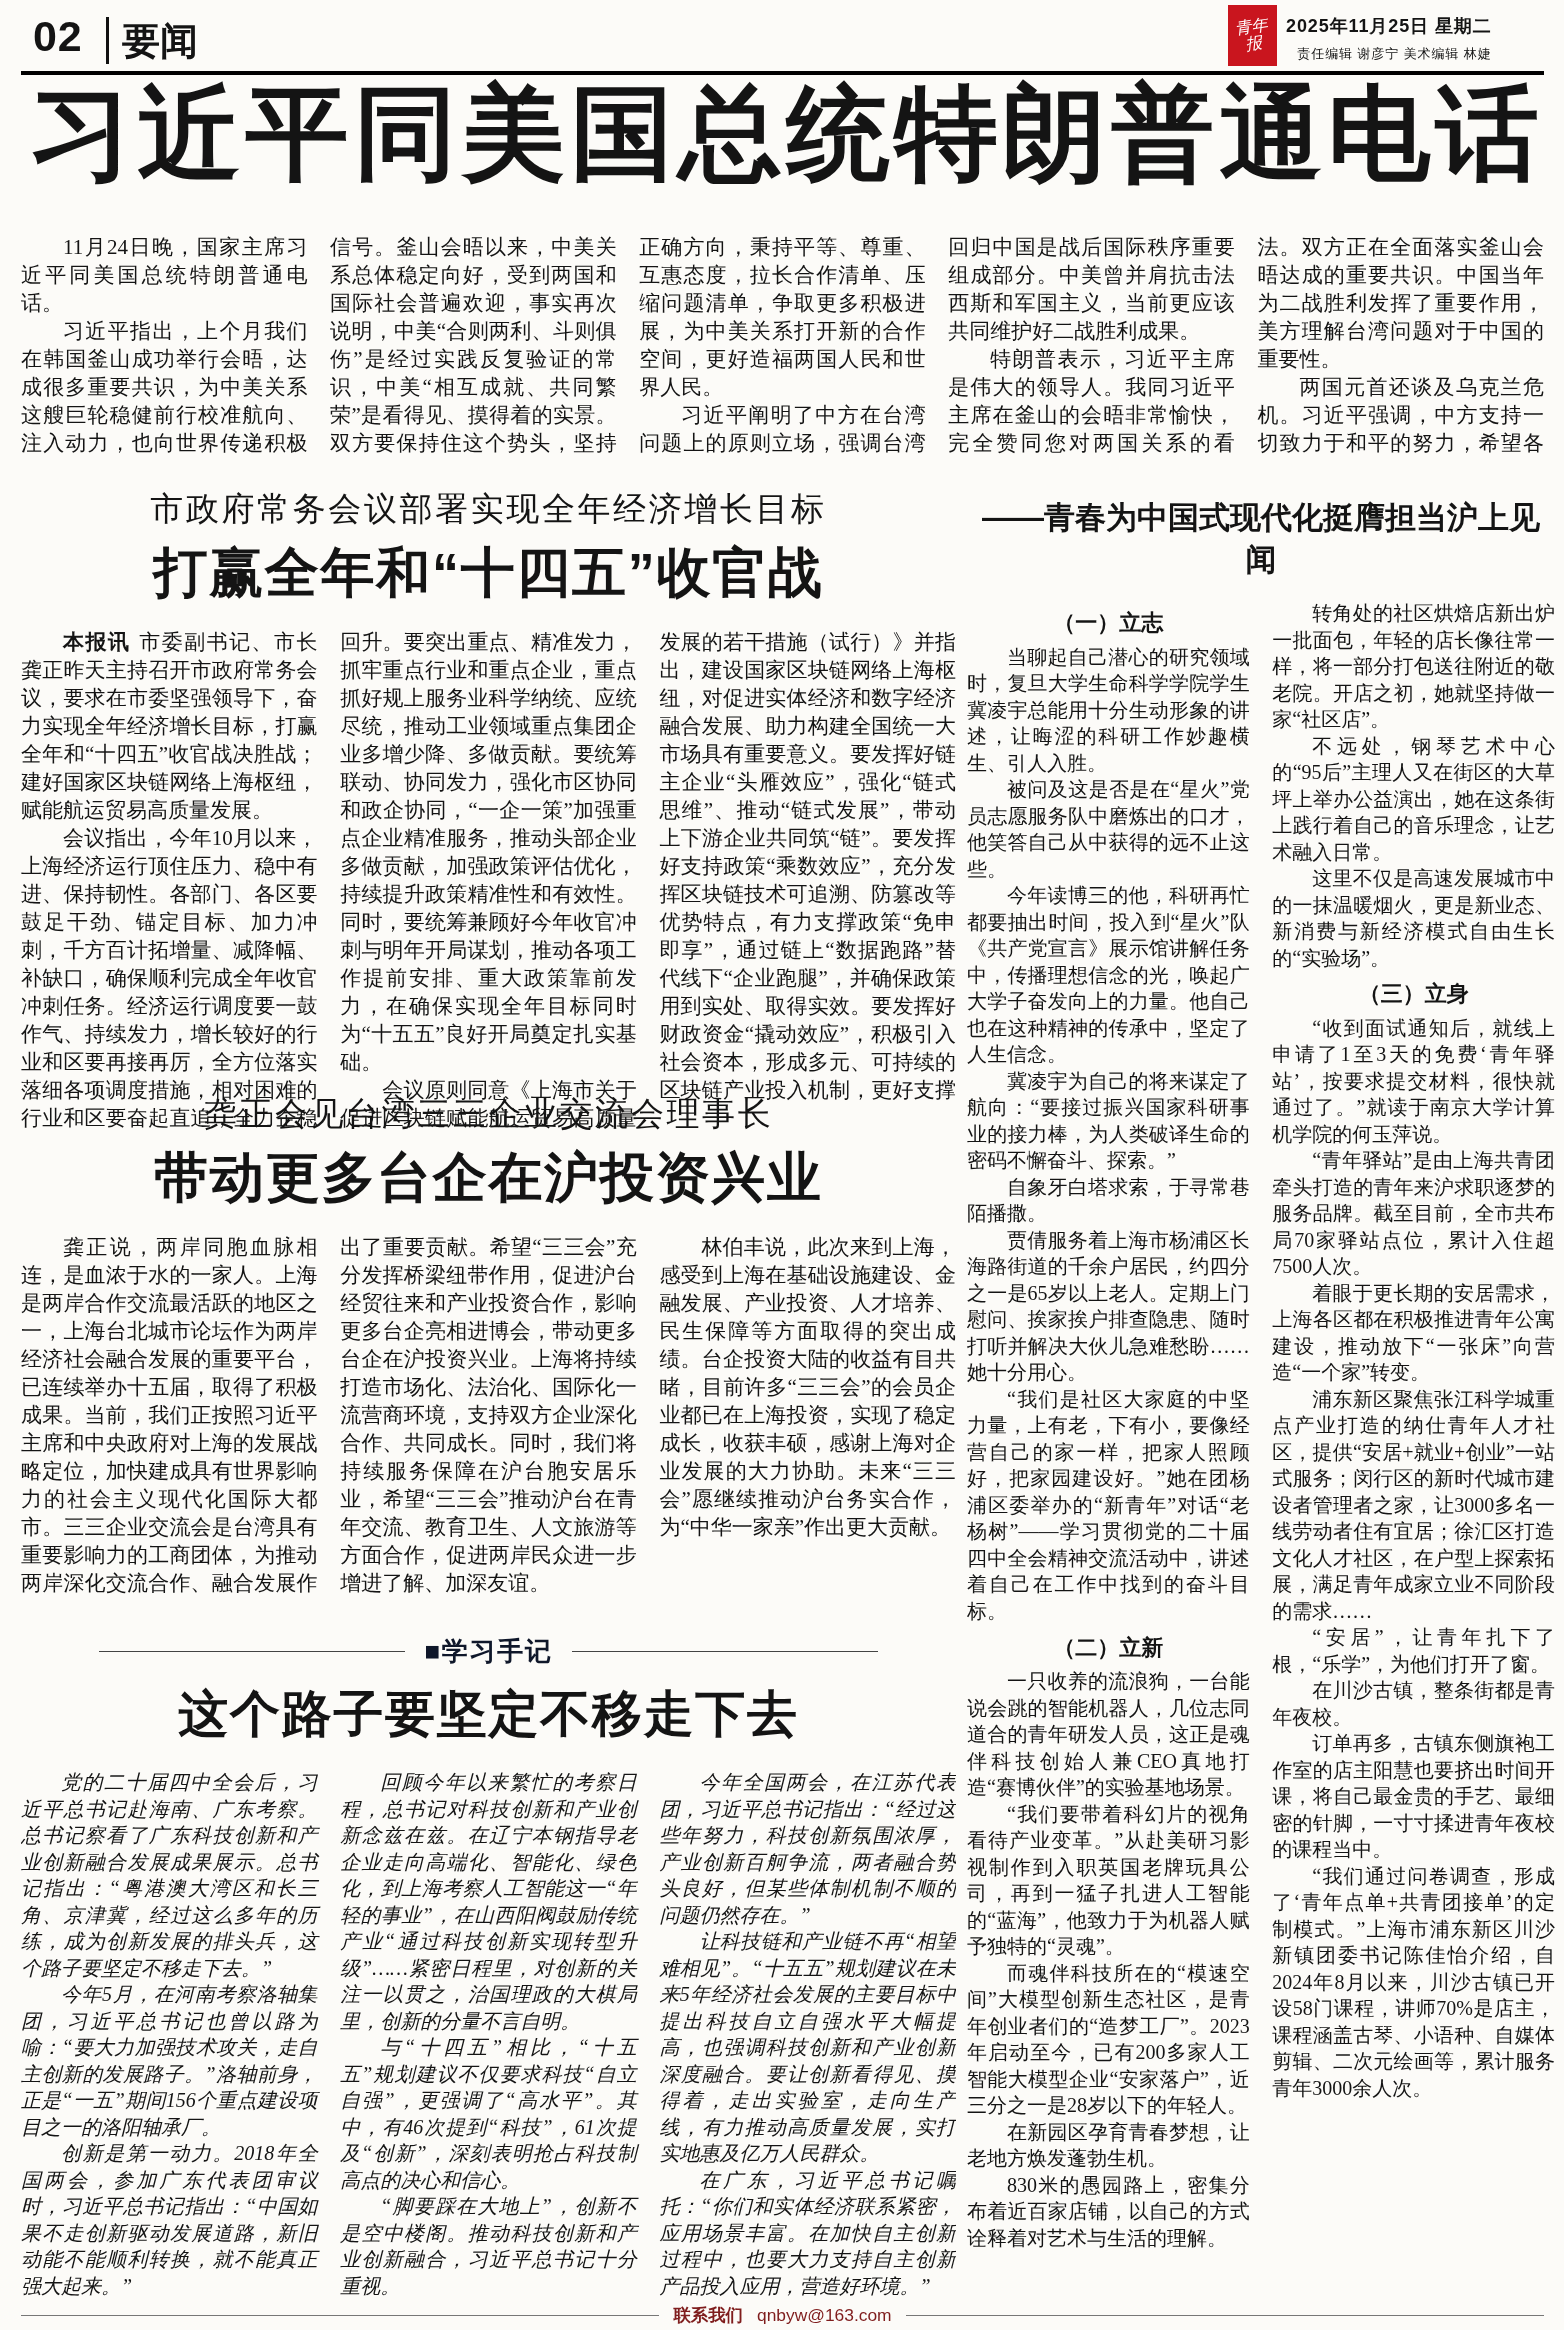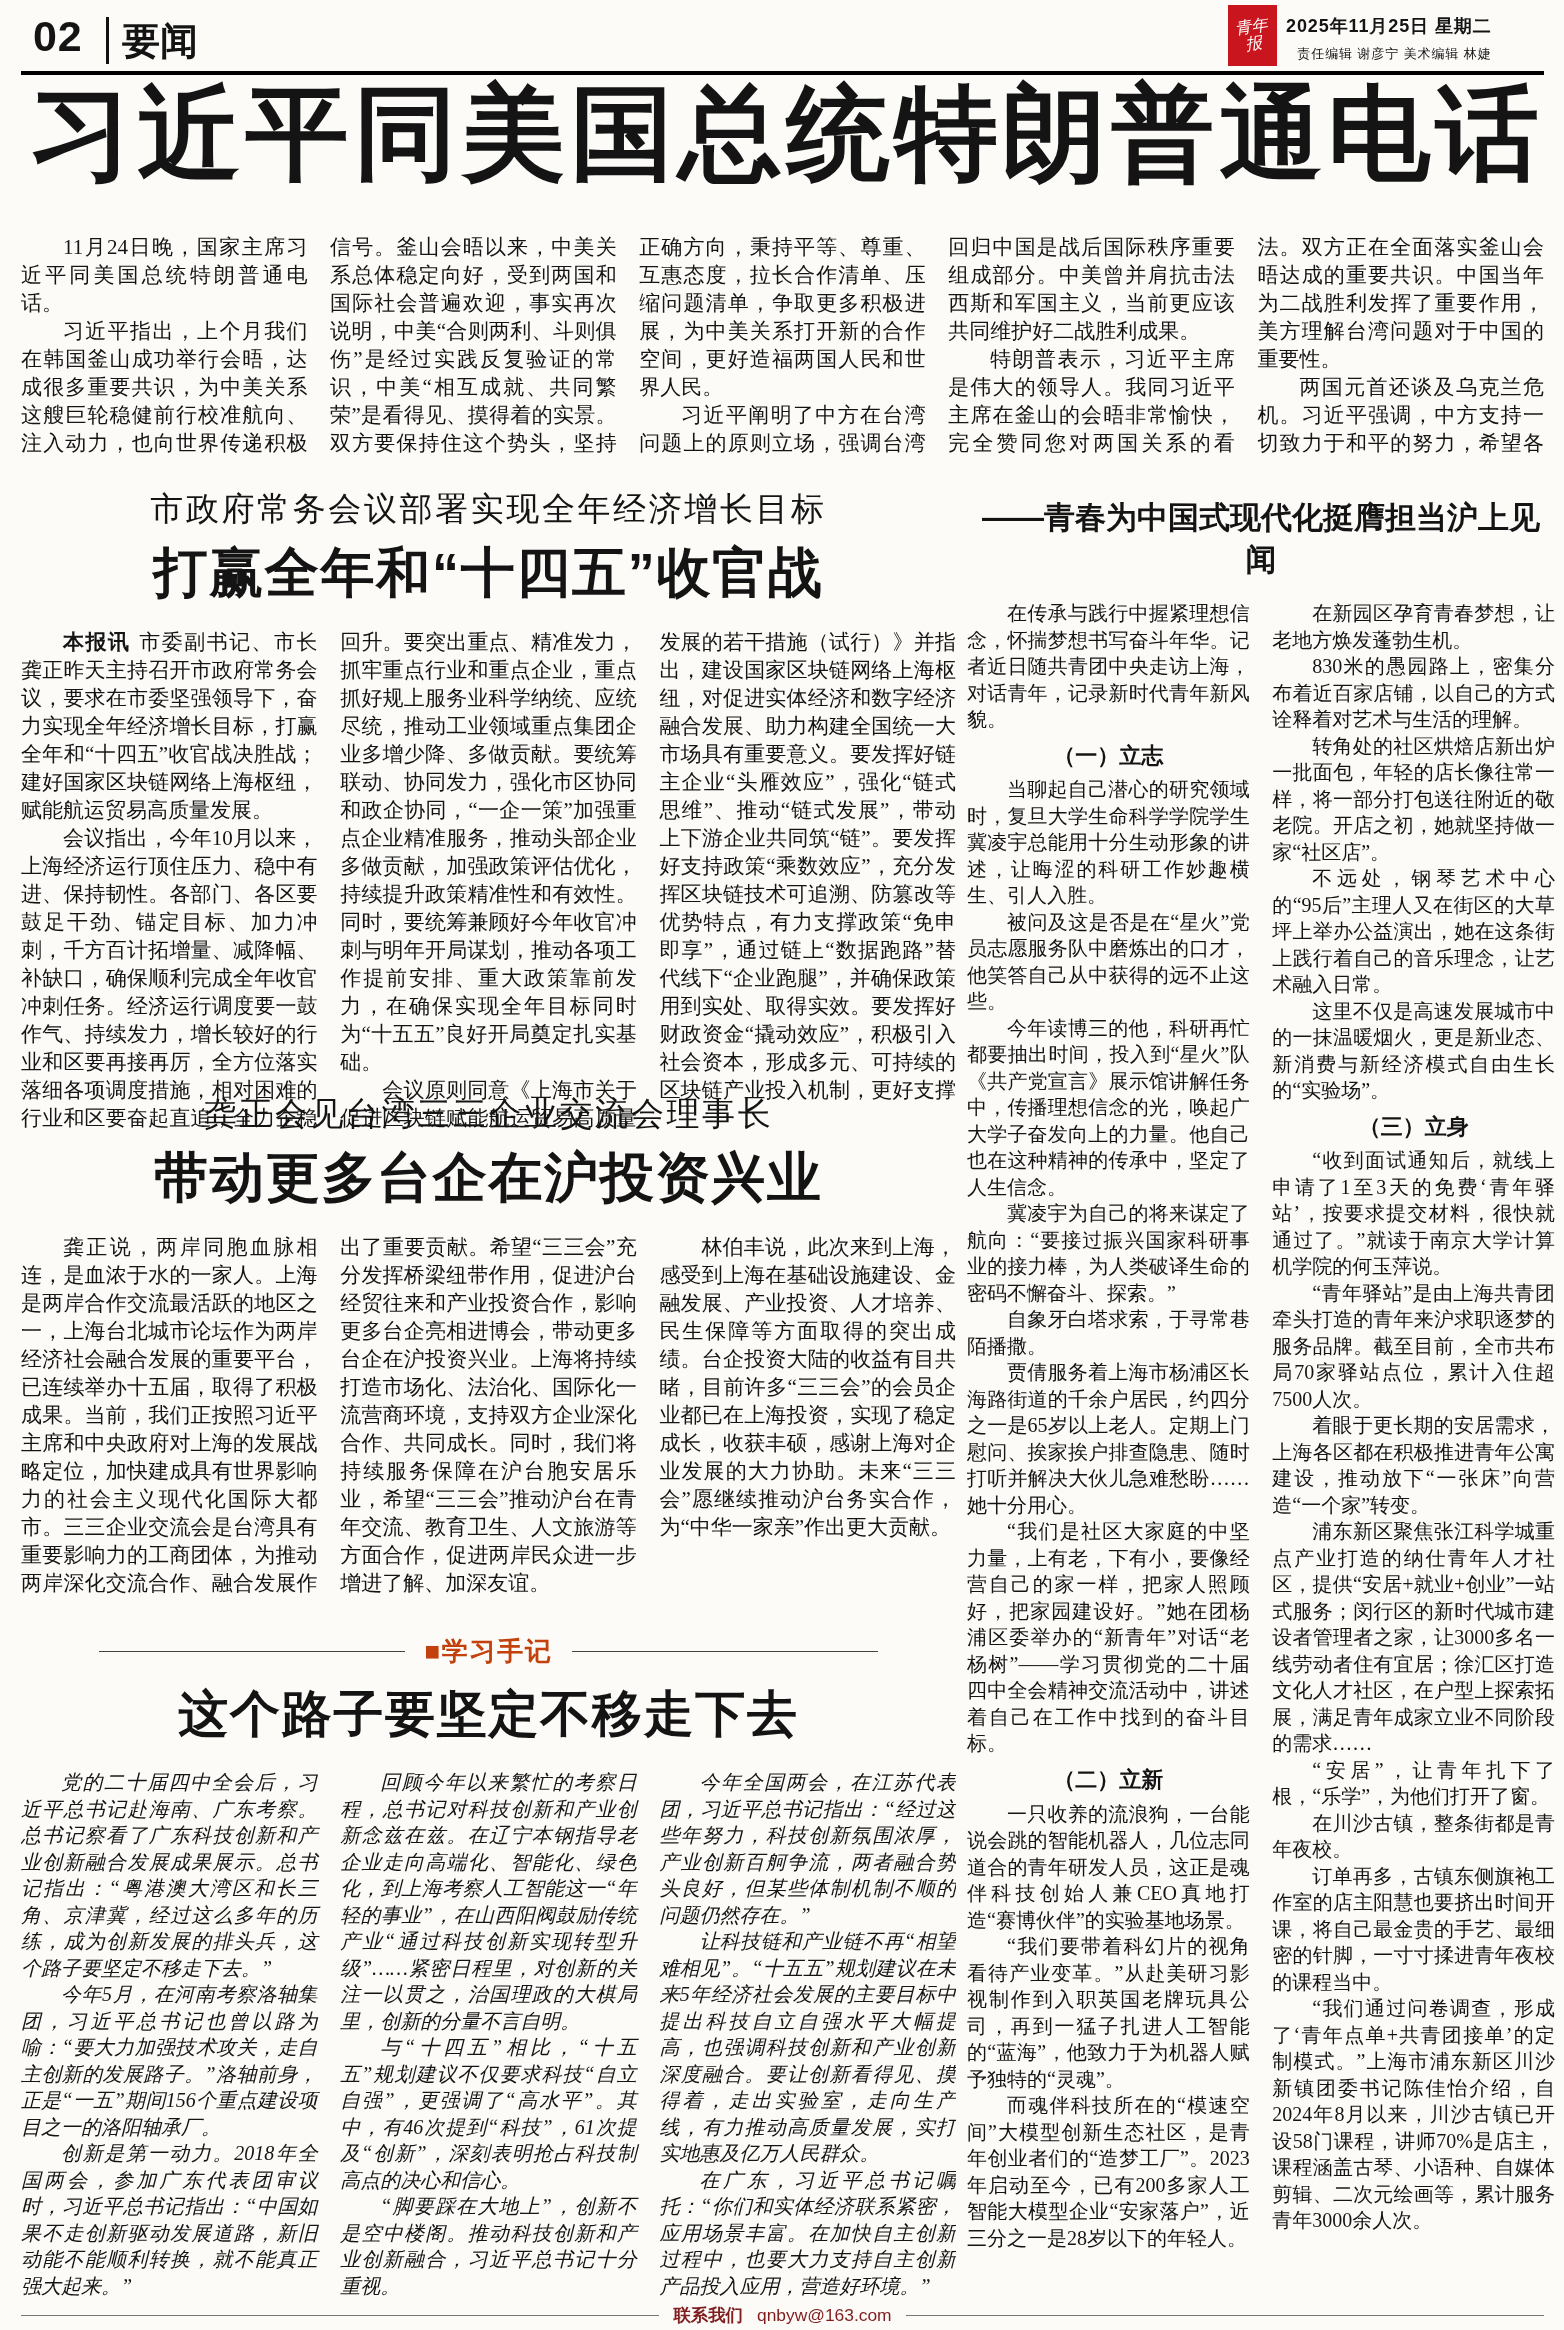--- a/index.html
+++ b/index.html
@@ -35,21 +35,21 @@
            letter-spacing:5.2px;white-space:nowrap;}
   .a1-body{position:absolute;left:21px;top:233px;width:1523px;height:245px;column-count:5;}
   .a2{position:absolute;left:21px;top:487px;width:935px;}
   .a2 .cols{height:509px;column-count:3;margin-top:17.4px;}
   .a3{position:absolute;left:21px;top:1092px;width:935px;}
   .a3 .cols{height:381px;column-count:3;margin-top:17.4px;}
   .xuexi{position:absolute;left:21px;top:1634px;width:935px;}
   .xuexi-tagrow{display:flex;align-items:center;margin:0 78px;}
   .xuexi-tagrow .line{flex:1;height:1.7px;background:#444;}
   .xuexi-tag{font-family:"Liberation Sans","DejaVu Sans",sans-serif;font-size:26px;font-weight:800;
-           color:#c2410c;margin:0 19px;letter-spacing:1.7px;}
+           color:#0f172a;margin:0 19px;letter-spacing:1.7px;}
   .xuexi .bighead{font-size:50px;margin-top:12px;}
   .xuexi .cols{height:532px;column-count:3;margin-top:21px;font-size:20px;line-height:26.5px;font-style:italic;}
   .youth{position:absolute;left:967px;top:485px;width:588px;}
   .youth-head{text-align:center;font-family:"Liberation Sans","DejaVu Sans",sans-serif;
            font-size:50px;font-weight:900;letter-spacing:3.5px;margin:0;}
   .youth-sub{text-align:center;font-family:"Liberation Sans","DejaVu Sans",sans-serif;
            font-size:31px;font-weight:700;margin:12px 0 0 0;}
   .youth .cols{height:1684px;column-count:2;margin-top:19px;font-size:20px;line-height:26.5px;}
   
   .footer{position:absolute;left:21px;top:2303px;width:1523px;display:flex;align-items:center;
@@ -119,21 +119,20 @@
         <p class="p">“脚要踩在大地上”，创新不是空中楼阁。推动科技创新和产业创新融合，习近平总书记十分重视。</p>
         <p class="p">今年全国两会，在江苏代表团，习近平总书记指出：“经过这些年努力，科技创新氛围浓厚，产业创新百舸争流，两者融合势头良好，但某些体制机制不顺的问题仍然存在。”</p>
         <p class="p">让科技链和产业链不再“相望难相见”。“十五五”规划建议在未来5年经济社会发展的主要目标中提出科技自立自强水平大幅提高，也强调科技创新和产业创新深度融合。要让创新看得见、摸得着，走出实验室，走向生产线，有力推动高质量发展，实打实地惠及亿万人民群众。</p>
         <p class="p">在广东，习近平总书记嘱托：“你们和实体经济联系紧密，应用场景丰富。在加快自主创新过程中，也要大力支持自主创新产品投入应用，营造好环境。”</p>
       </div>
   </div>
 
   <div class="youth">
     <p class="youth-sub">——青春为中国式现代化挺膺担当沪上见闻</p>
     <div class="cols">
-        <p class="p">在传承与践行中握紧理想信念，怀揣梦想书写奋斗年华。记者近日随共青团中央走访上海，对话青年，记录新时代青年新风貌。</p>
         <h4 class="h">（一）立志</h4>
         <p class="p">当聊起自己潜心的研究领域时，复旦大学生命科学学院学生冀凌宇总能用十分生动形象的讲述，让晦涩的科研工作妙趣横生、引人入胜。</p>
         <p class="p">被问及这是否是在“星火”党员志愿服务队中磨炼出的口才，他笑答自己从中获得的远不止这些。</p>
         <p class="p">今年读博三的他，科研再忙都要抽出时间，投入到“星火”队《共产党宣言》展示馆讲解任务中，传播理想信念的光，唤起广大学子奋发向上的力量。他自己也在这种精神的传承中，坚定了人生信念。</p>
         <p class="p">冀凌宇为自己的将来谋定了航向：“要接过振兴国家科研事业的接力棒，为人类破译生命的密码不懈奋斗、探索。”</p>
         <p class="p">自象牙白塔求索，于寻常巷陌播撒。</p>
         <p class="p">贾倩服务着上海市杨浦区长海路街道的千余户居民，约四分之一是65岁以上老人。定期上门慰问、挨家挨户排查隐患、随时打听并解决大伙儿急难愁盼……她十分用心。</p>
         <p class="p">“我们是社区大家庭的中坚力量，上有老，下有小，要像经营自己的家一样，把家人照顾好，把家园建设好。”她在团杨浦区委举办的“新青年”对话“老杨树”——学习贯彻党的二十届四中全会精神交流活动中，讲述着自己在工作中找到的奋斗目标。</p>
         <h4 class="h">（二）立新</h4>
         <p class="p">一只收养的流浪狗，一台能说会跳的智能机器人，几位志同道合的青年研发人员，这正是魂伴科技创始人兼CEO真地打造“赛博伙伴”的实验基地场景。</p>

